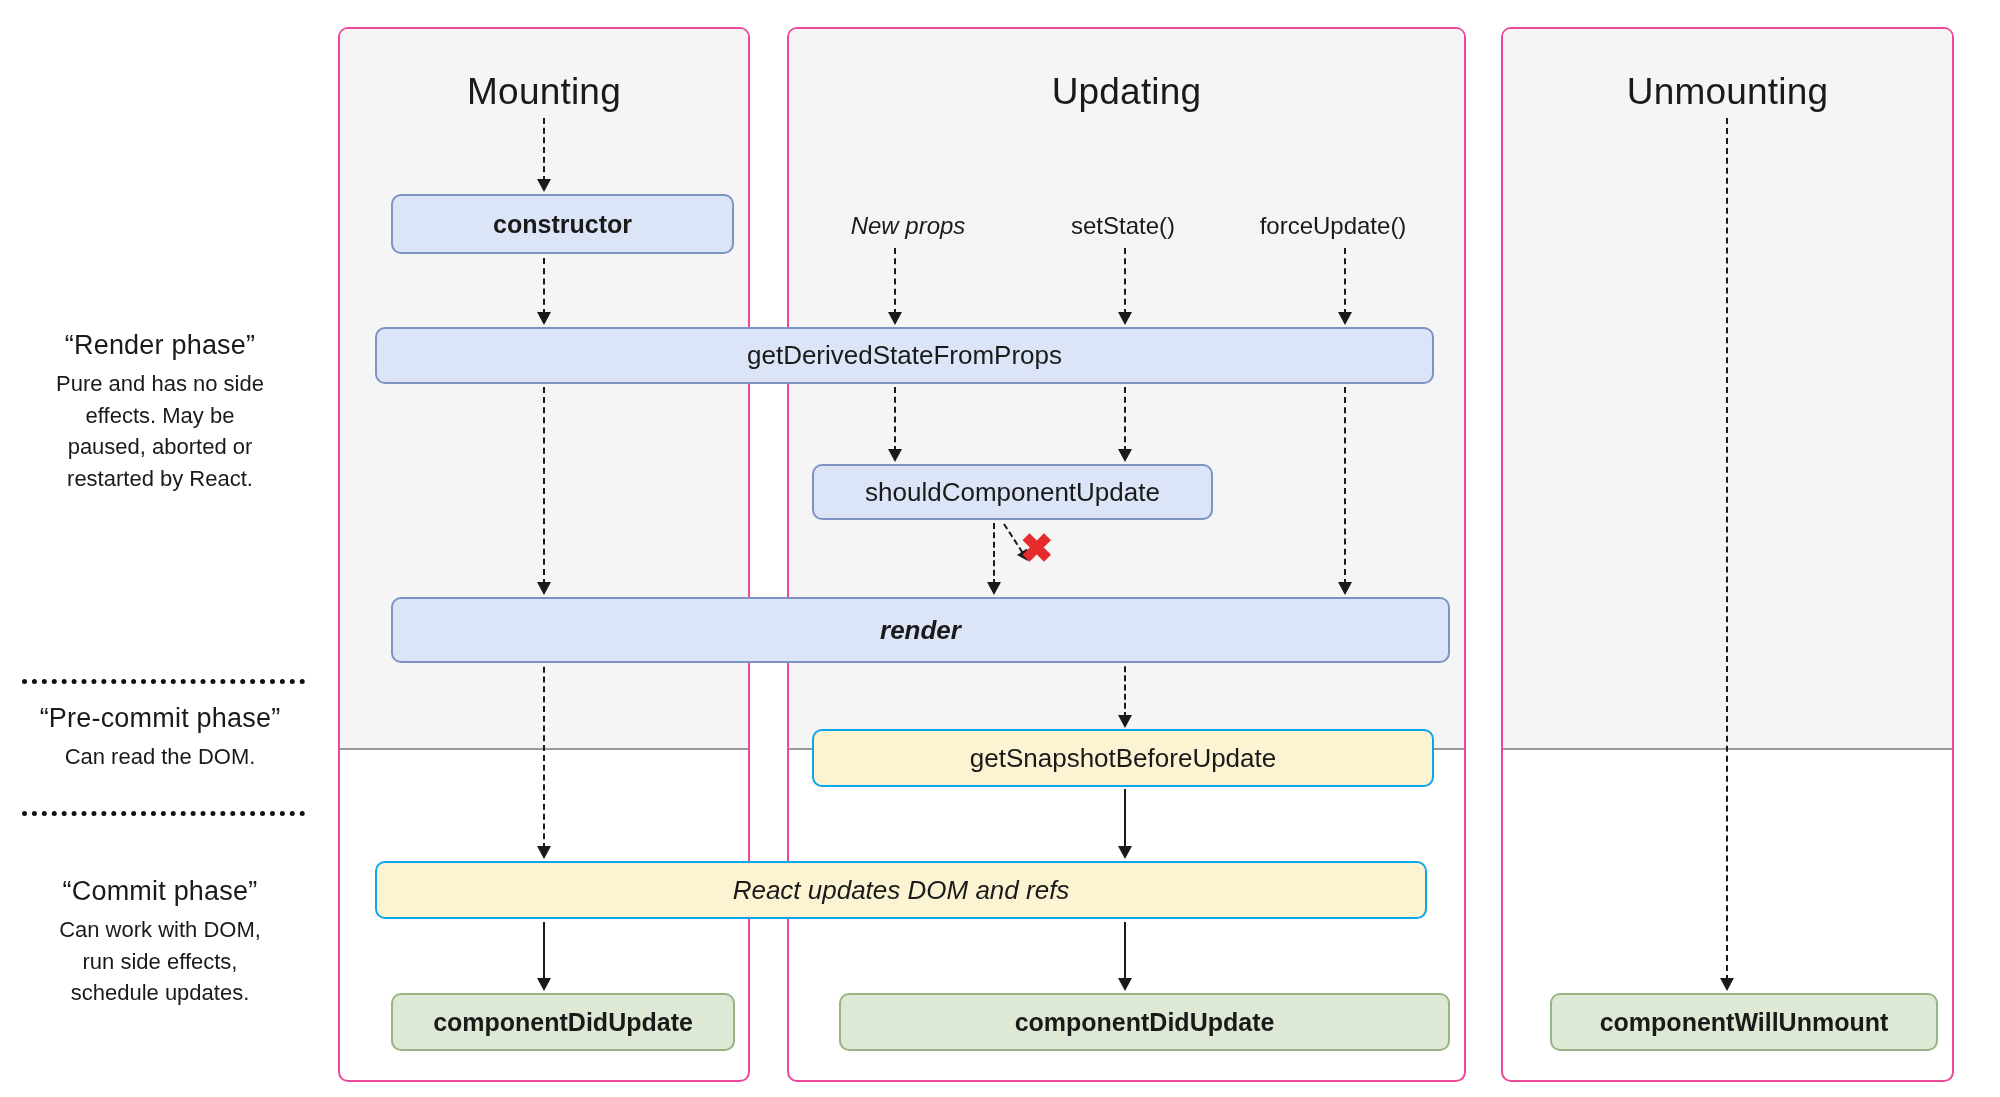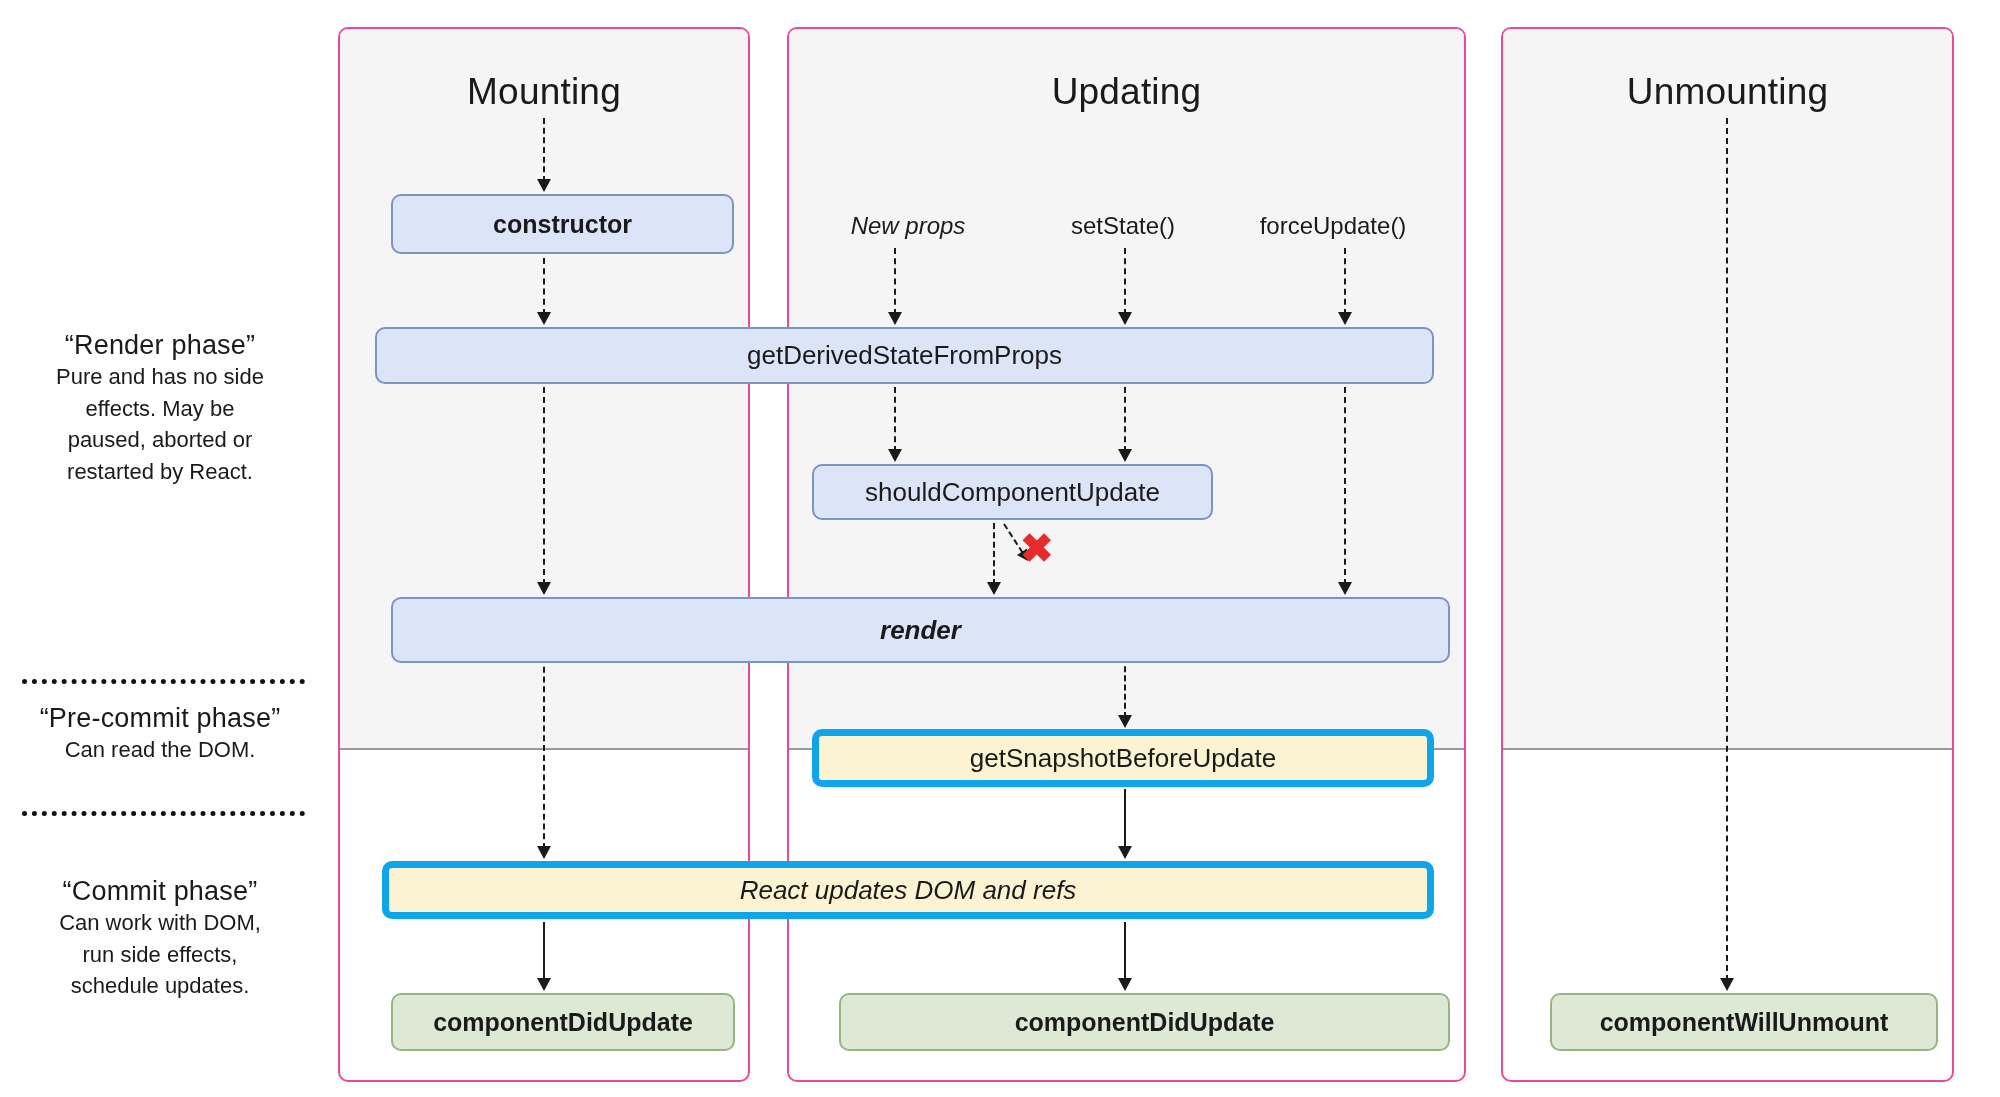--- a/index.html
+++ b/index.html
@@ -16,31 +16,31 @@
                  font-size:37px; font-weight:500; letter-spacing:0.2px; }
   #panel-mounting   { left:338px;  width:412px; }
   #panel-updating   { left:787px;  width:679px; }
   #panel-unmounting { left:1501px; width:453px; }
 
   
   .box { position:absolute; box-sizing:border-box; border-radius:10px;
          display:flex; align-items:center; justify-content:center;
          font-size:26px; text-align:center; cursor:pointer; }
   .box.blue   { background:#dbe5f7; border:2px solid #7d93c4; }
-  .box.yellow { background:#fcf3d3; border:7px solid #0ea5e9; }
+  .box.yellow { background:#fcf3d3; border:2px solid #0ea5e9; }
   .box.green  { background:#dde9d5; border:2px solid #97b584; }
   .box.bold   { font-weight:bold; font-size:25px;margin-left:16px; }
   .box.italic { font-style:italic; }
 
   #box-constructor        { left:375px;  top:194px; width:343px;  height:60px; }
   #box-gdsfp              { left:375px;  top:327px; width:1059px; height:57px; }
   #box-scu                { left:812px;  top:464px; width:401px;  height:56px; }
   #box-render             { left:375px;  top:597px; width:1059px; height:66px;font-style:italic; }
   #box-gsbu               { left:812px;  top:729px; width:622px;  height:58px; }
-  #box-react-updates      { left:375px;  top:861px; width:1052px; height:58px;margin-left:7px; }
+  #box-react-updates      { left:375px;  top:861px; width:1052px; height:58px; }
   #box-cdm                { left:375px;  top:993px; width:344px;  height:58px; }
   #box-cdu                { left:823px;  top:993px; width:611px;  height:58px; }
   #box-cwu                { left:1534px; top:993px; width:388px;  height:58px; }
 
   
   .trigger { position:absolute; top:212px; transform:translateX(-50%);
              font-size:24px; white-space:nowrap; }
   .trigger.italic { font-style:italic; }
   #trigger-new-props    { left:908px; }
   #trigger-set-state    { left:1123px; }
@@ -57,21 +57,21 @@
   .ar.diag { transform:rotate(-33deg); transform-origin:top center; }
   .ar.diag::after { margin-left:-6px; border-left-width:6px; border-right-width:6px; border-top-width:11px; }
 
   
   #x-mark { position:absolute; left:1020px; top:528px; font-size:40px; font-weight:bold;
             color:#e52b2b; line-height:1; }
 
   
   .phase-item { position:absolute; left:14px; width:292px; text-align:center; }
   .phase-title { font-size:27px; letter-spacing:0.2px;text-align:center; }
-  .phase-desc  { font-size:22px; line-height:1.44; white-space:pre-line; margin:0 auto 0; }
+  .phase-desc  { font-size:22px; line-height:1.44; white-space:pre-line; margin:7px auto 0; }
   #phase-render     { top:330px; }
   #phase-render .phase-desc { width:240px; }
   #phase-pre-commit { top:703px; }
   #phase-commit     { top:876px; }
   #phase-commit .phase-desc { width:240px; }
   .dotted-divider { position:absolute; left:22px; width:283px; height:0;
                     border-top:5px dotted #111; }
   #divider-1 { top:679px; }
   #divider-2 { top:811px; }
 </style>

